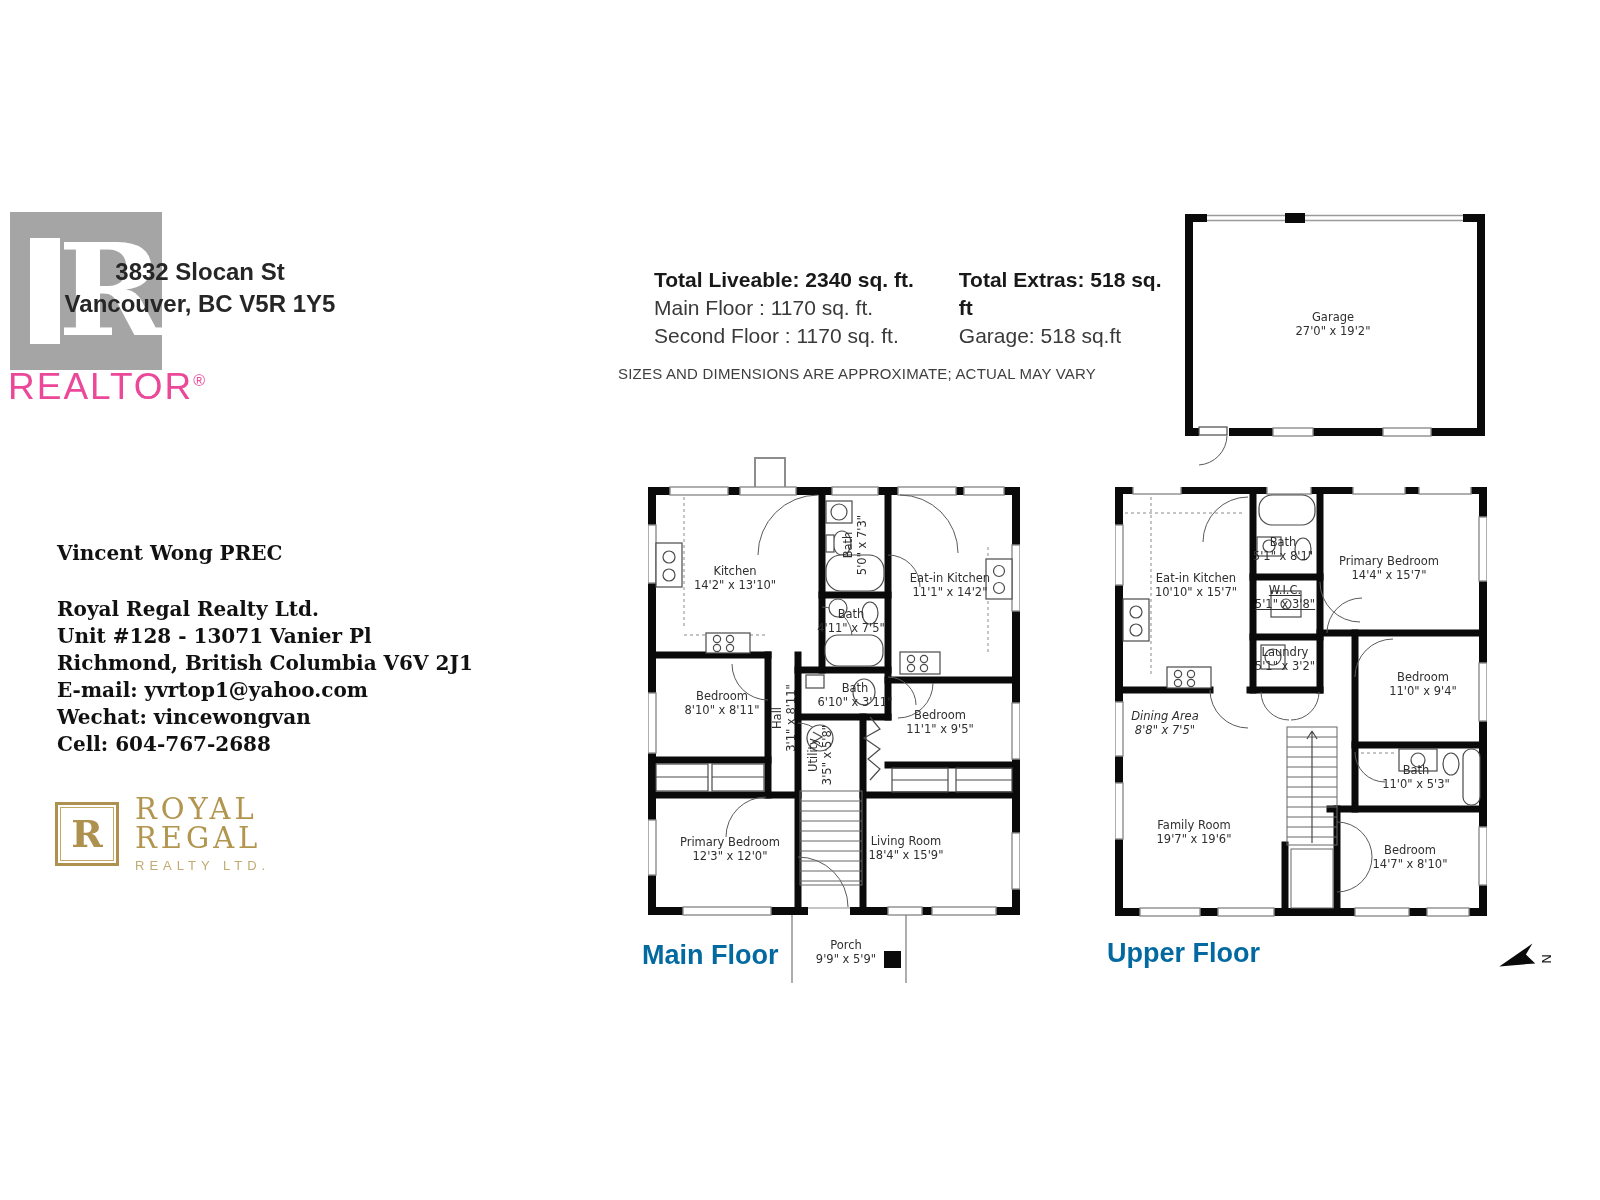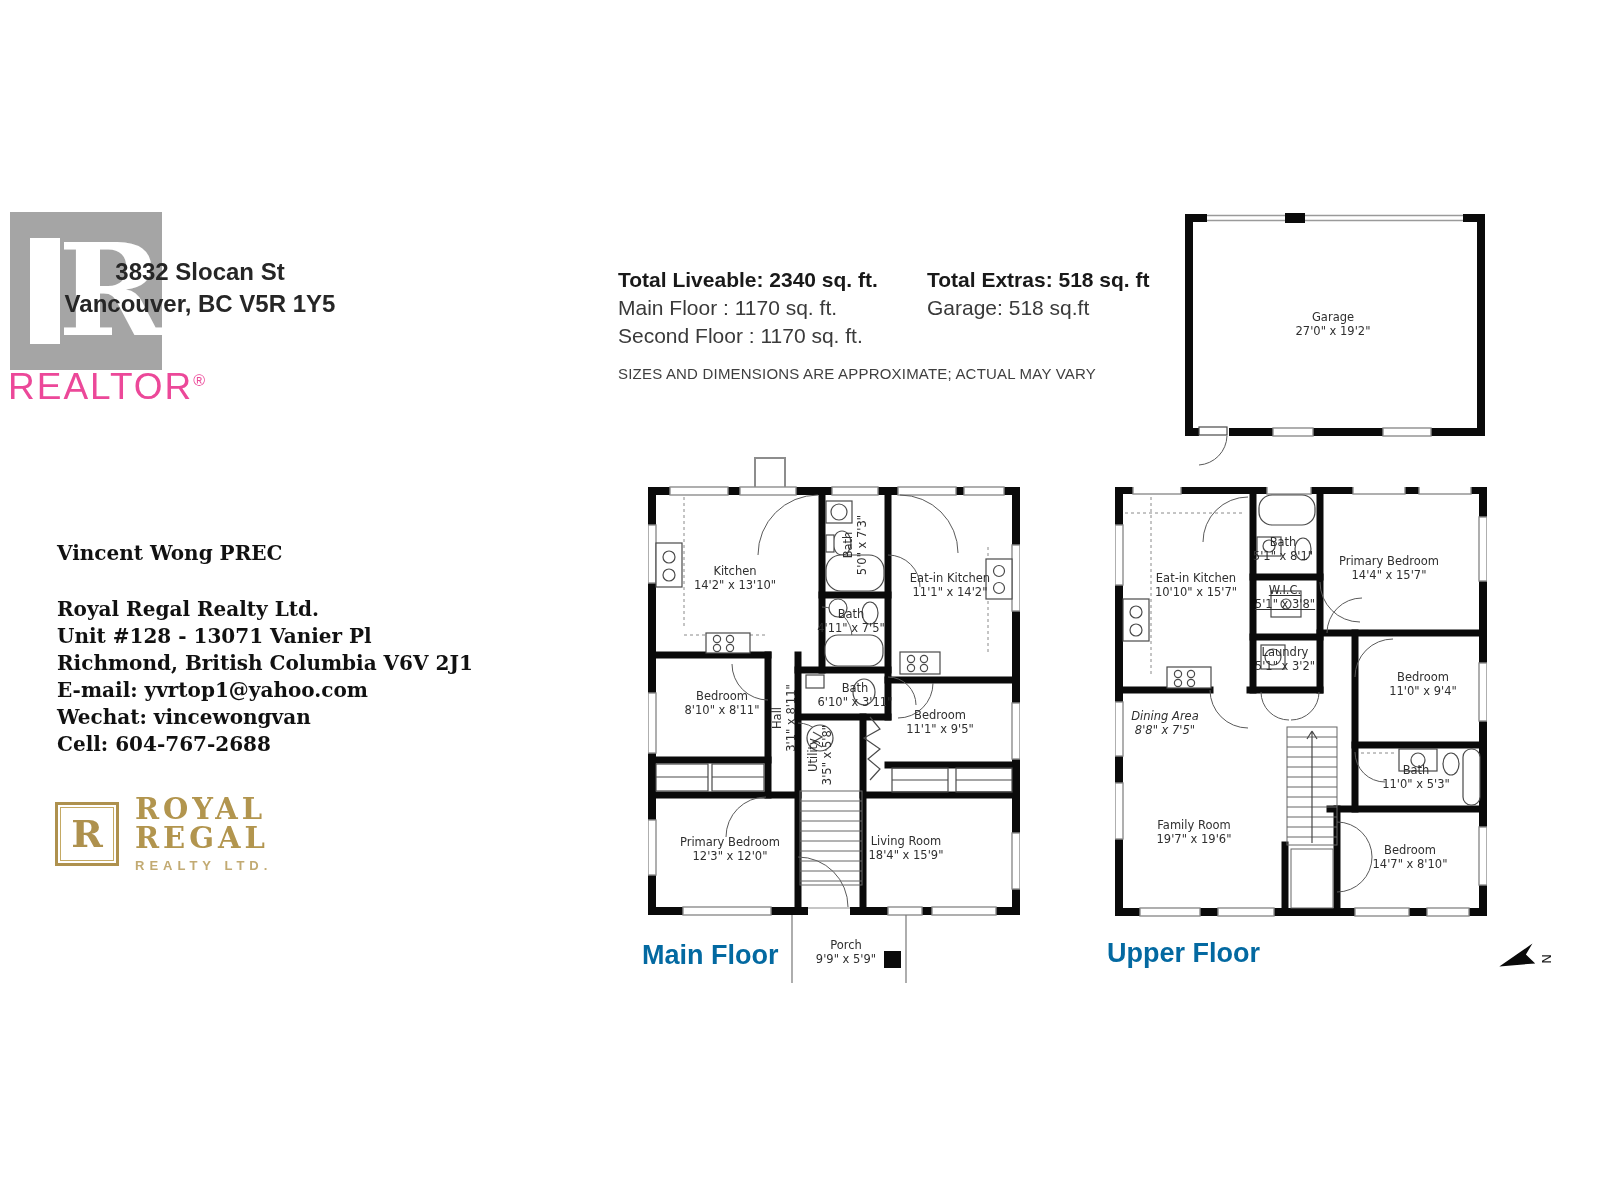--- a/index.html
+++ b/index.html
@@ -15,36 +15,36 @@
   .rlogo-word{left:8px;top:366px;width:200px;color:#ec4899;font-size:37px;letter-spacing:2px;
               font-weight:400;}
   .rlogo-word sup{font-size:16px;}
 
   
   .addr{left:25px;top:256px;width:350px;text-align:center;color:#262626;font-weight:bold;
         font-size:24px;line-height:32px;}
 
   
   .summary{left:618px;top:266px;width:560px;color:#3a3a3a;font-size:21px;line-height:28px;}
-  .summary .cols{display:flex;gap:31px;}
+  .summary .cols{display:flex;gap:31px;margin-left:36px;}
   .summary .c1{width:278px;}
   .summary b{color:#191919;}
   .disclaimer{margin-top:10px;font-size:15px;color:#3f3f3f;letter-spacing:.2px;}
 
   
   .agent{left:57px;top:540px;width:480px;font-family:"DejaVu Serif",serif;font-weight:bold;
          color:#111;font-size:20px;line-height:27px;}
   .agent .name{margin-bottom:29px;}
 
   
   .rr{left:55px;top:795px;display:flex;align-items:center;gap:16px;}
   .rr-sq{width:58px;height:58px;border:3px solid #ae914e;display:flex;align-items:center;
          justify-content:center;box-shadow:inset 0 0 0 2px #fff,inset 0 0 0 3px #c4a963;}
   .rr-sq span{font-family:"DejaVu Serif",serif;font-weight:bold;font-size:38px;color:#ae914e;}
-  .rr-words{line-height:1;font-weight:bold;}
+  .rr-words{line-height:1;}
   .rr-w1{font-family:"DejaVu Serif",serif;font-size:29px;letter-spacing:4px;color:#b2954e;}
   .rr-w3{font-size:13px;letter-spacing:5px;color:#c2aa72;margin-top:6px;}
 
   
   .plan{overflow:visible;}
   .room-label{position:absolute;transform:translate(-50%,-50%);text-align:center;
               font-family:"DejaVu Sans",sans-serif;font-size:11.5px;line-height:14px;
               color:#2f2f2f;white-space:nowrap;}
   .room-label span{display:block;}
   .room-label.vert{transform:translate(-50%,-50%) rotate(-90deg);}

